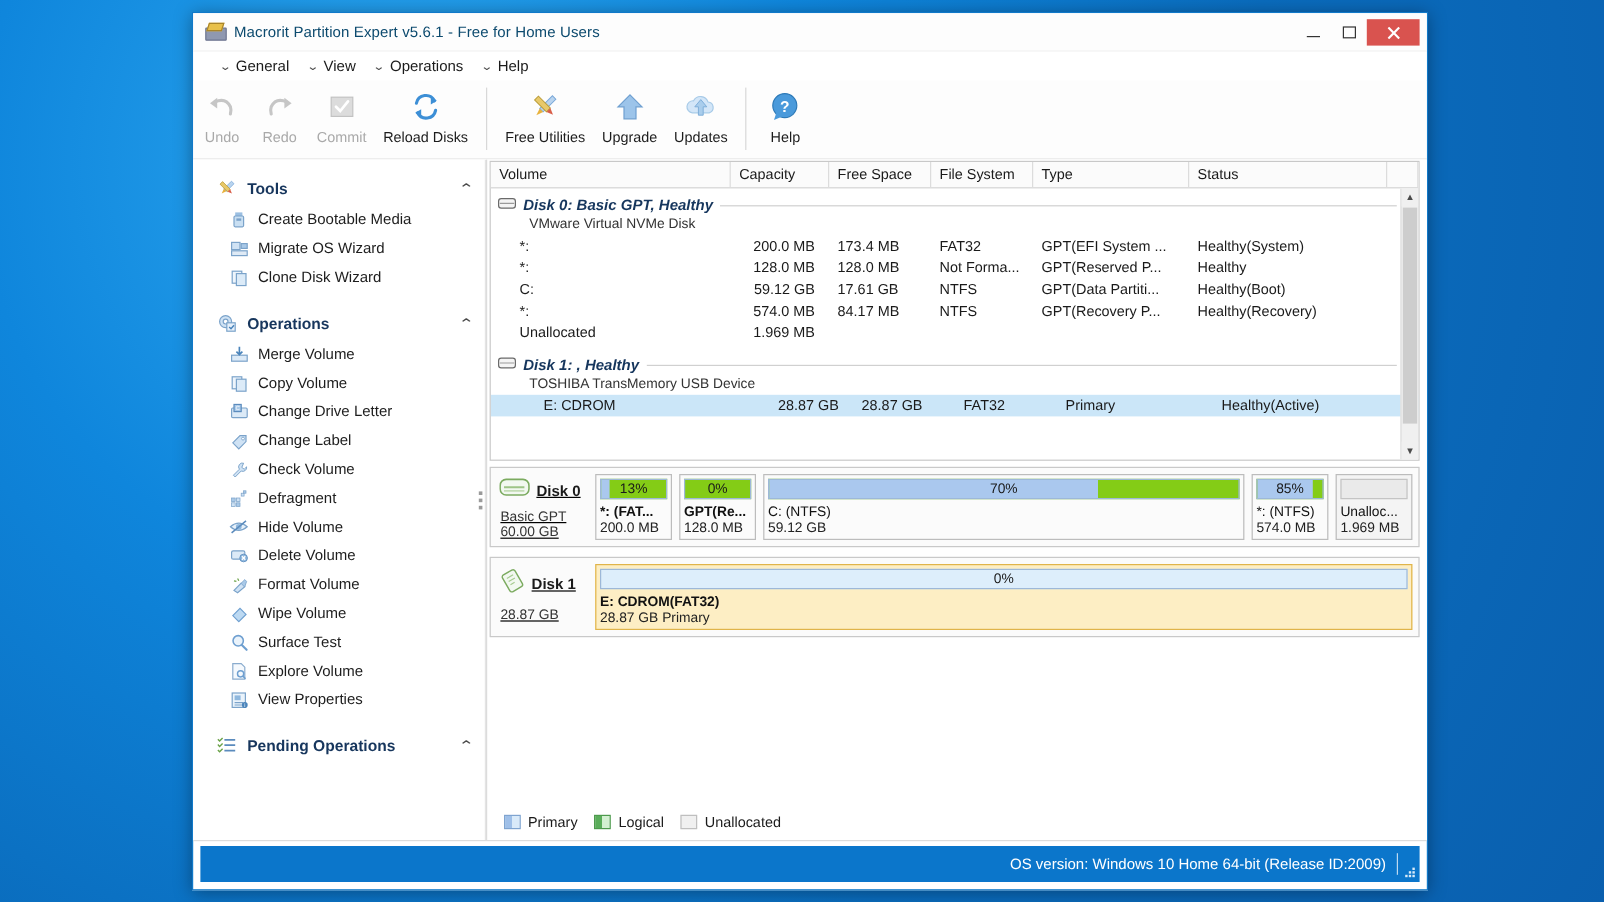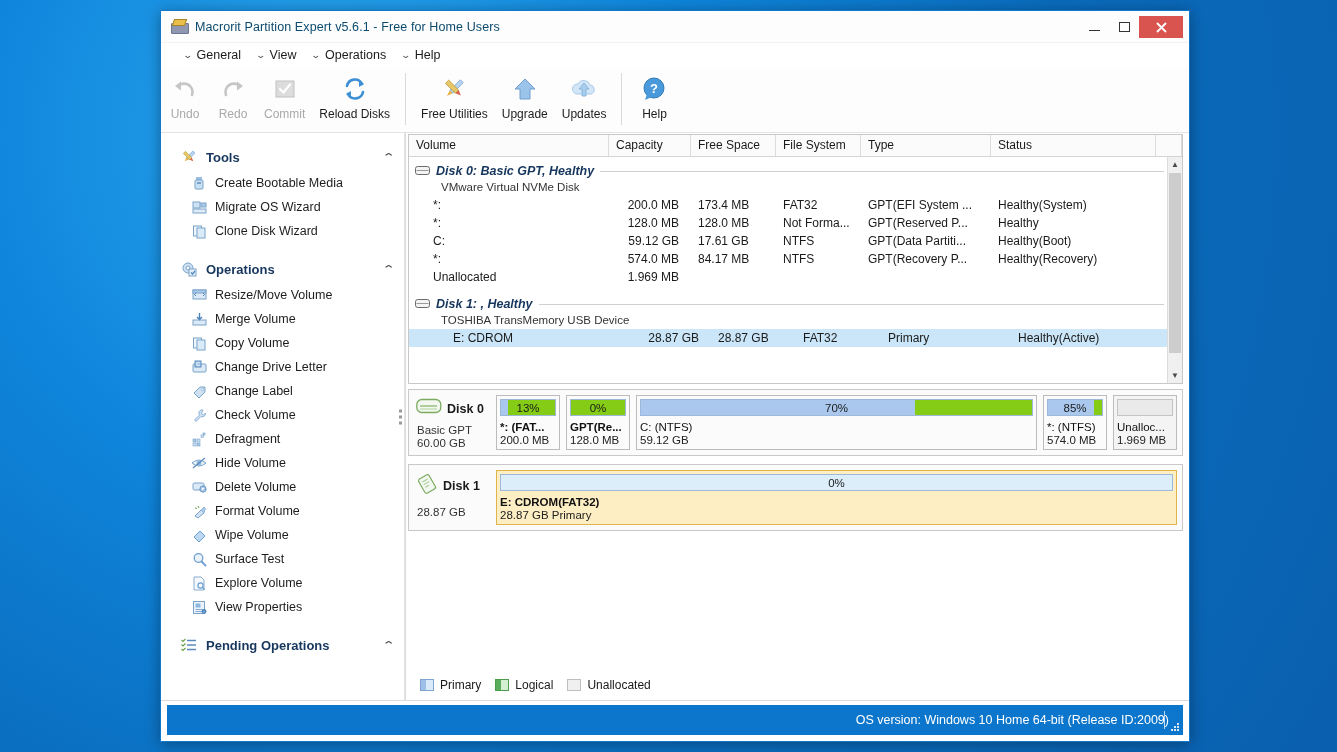--- a/index.html
+++ b/index.html
@@ -101,21 +101,21 @@
   .vscroll { position:absolute; right:0; top:0; bottom:0; width:15px; background:#f0f0f0;
      border-left:1px solid #dcdcdc; }
   .vs-arrow { height:15px; display:flex; align-items:center; justify-content:center;
      font-size:8px; color:#4a4a4a; background:#f0f0f0;}
   .vs-thumb { position:absolute; left:1px; right:1px; top:16px; height:180px; background:#cdcdcd; }
 
   
   .maps { margin:5px 6px 0 2px; }
   .diskmap { border:1px solid #c9c9c9; background:#fbfbfb; display:flex; padding:5px;
      margin-bottom:8px; }
-  .dm-left { width:82px; padding:3px 0 0 2px; flex-shrink:0; }
+  .dm-left { width:82px; padding:3px 0 0 2px; flex-shrink:0;text-decoration:underline; }
   .dm-left .l1 { display:flex; align-items:center; gap:5px; }
   .dm-left .dn { font-size:12.5px; font-weight:bold; color:#1a1a1a; }
   .dm-left .l2 { font-size:11.5px; color:#333; margin-top:5px; margin-left:1px;}
   .dm-left .l3 { font-size:11.5px; color:#333; margin-top:1px; margin-left:1px;}
   .parts { flex:1; display:flex; gap:6px; min-width:0; }
   .part { border:1px solid #bcbcbc; background:#fbfbfb; padding:3px; display:flex;
      flex-direction:column; min-width:0; }
   .part.unalloc { background:#f4f4f4; }
   .bar { height:17px; border:1px solid #9db8d8; background:#84cc16; position:relative;
      display:flex; align-items:center; justify-content:center; }
@@ -135,21 +135,21 @@
   .lg { display:flex; align-items:center; gap:6px; font-size:12px; color:#1a1a1a; }
   .sw { width:14px; height:12px; border:1px solid #9a9a9a; }
   .sw.primary { background:linear-gradient(90deg,#9ebfe8 0%, #9ebfe8 45%, #d9eaf9 45%, #d9eaf9 100%); border-color:#7fa4d0;}
   .sw.logical { background:linear-gradient(90deg,#5aad5a 0%, #5aad5a 45%, #d3f0d1 45%, #d3f0d1 100%); border-color:#4d9a4d;}
   .sw.unalloc { background:#f0f0f0; border-color:#bfbfbf; }
 
   
   .statusbar { height:30px; background:#0b76cb; margin:0 6px 6px 6px; display:flex;
      align-items:center; justify-content:flex-end; color:#fff; font-size:12.5px;
      position:relative; }
-  .statusbar .txt { padding-right:14px;text-align:center; }
+  .statusbar .txt { padding-right:28px;text-align:center; }
   .sb-sep { position:absolute; right:18px; top:6px; bottom:6px; width:1px; background:#bcd9f1; }
   .sb-grip { position:absolute; right:4px; bottom:4px; width:9px; height:9px; }
   .sb-grip i { position:absolute; width:2px; height:2px; background:#d8eaf8; }
   .statusbar-wrap { padding-top:4px; border-top:1px solid #dcdcdc; }
 </style>
 </head>
 <body>
 
 <div id="desktop"></div>
 
@@ -351,31 +351,20 @@
               <rect x="8" y="8" width="7" height="7" fill="#e6f0fa" stroke="#7ba3ca"></rect>
               <path d="M10 11.5 L11.5 13 L14 10" stroke="#4a84bb" stroke-width="1.2" fill="none"></path>
             </svg>
         </span>
         <span class="htxt">Operations</span>
         <span class="hcar">⌃</span>
       </div>
 
       <div class="side-item">
         <span class="sico">
-          <svg width="15" height="14" viewBox="0 0 15 14">
-              <rect x="1" y="2" width="13" height="9" fill="#dceaf7" stroke="#7ba3ca"></rect>
-              <rect x="1" y="2" width="13" height="3" fill="#a9c9e8" stroke="#7ba3ca"></rect>
-              <path d="M4 8 L2.5 6.5 L4 5" stroke="#4a84bb" stroke-width="1" fill="none"></path>
-              <path d="M11 5 L12.5 6.5 L11 8" stroke="#4a84bb" stroke-width="1" fill="none"></path>
-            </svg>
-        </span>
-        <span class="stxt">Resize/Move Volume</span>
-      </div>
-      <div class="side-item">
-        <span class="sico">
           <svg width="15" height="15" viewBox="0 0 15 15">
               <rect x="1" y="8" width="13" height="5" fill="#dceaf7" stroke="#7ba3ca"></rect>
               <path d="M7.5 1 L7.5 7 M5 5 L7.5 7.5 L10 5" stroke="#4a84bb" stroke-width="1.4" fill="none"></path>
             </svg>
         </span>
         <span class="stxt">Merge Volume</span>
       </div>
       <div class="side-item">
         <span class="sico">
           <svg width="15" height="15" viewBox="0 0 15 15">

